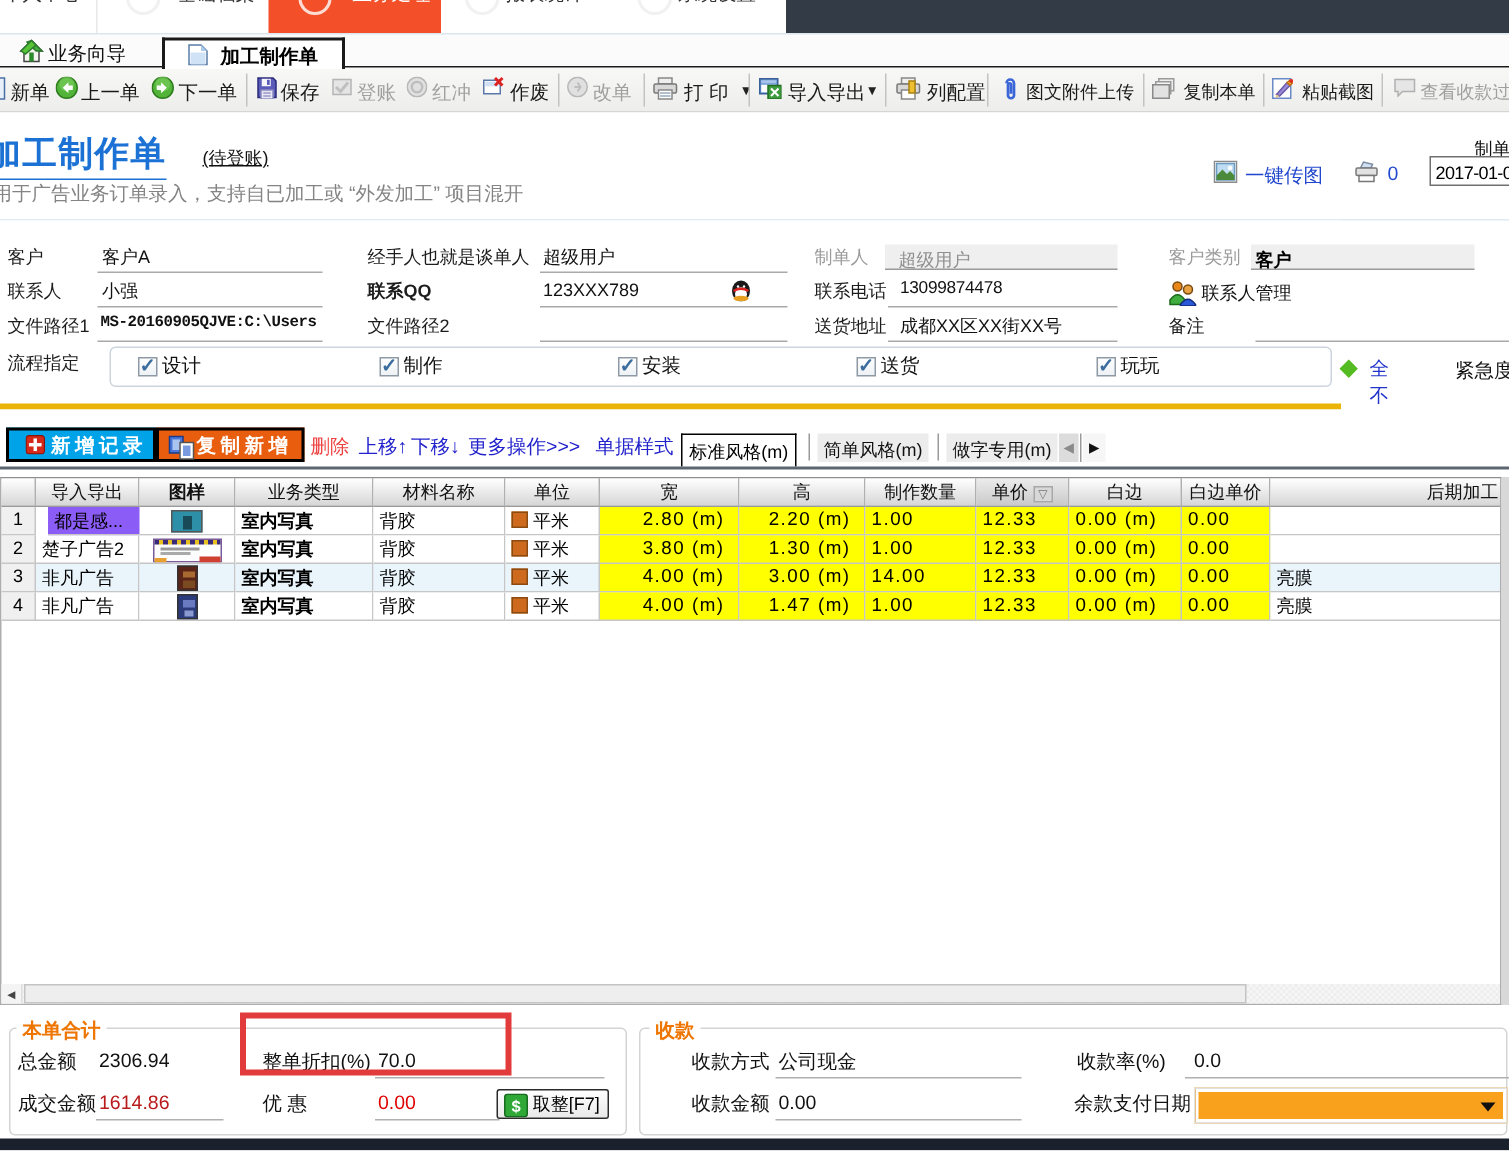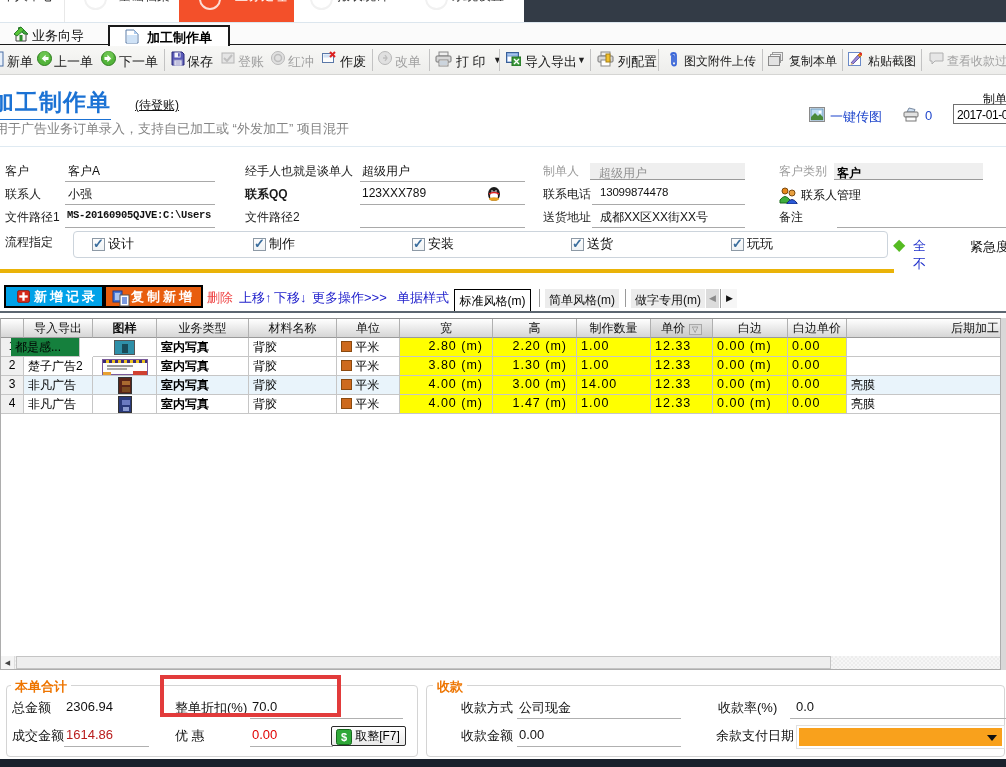--- a/index.html
+++ b/index.html
@@ -370,21 +370,21 @@
   <div class="hcell" style="left:576px; width:74px;">制作数量</div>
   <div class="hcell" style="left:650px; width:62px; background:linear-gradient(#ececec,#c9c9c9);">单价 <span style="display:inline-block;background:#d8d8d8;border:1px solid #a8a8a8;font-size:8px;color:#777;width:13px;">▽</span></div>
   <div class="hcell" style="left:712px; width:75px;">白边</div>
   <div class="hcell" style="left:787px; width:59px;">白边单价</div>
   <div class="hcell" style="left:846px; width:153px; border-right:none;">
         <span style="position:absolute;left:104px; white-space:nowrap;">后期加工</span>
       </div>
 
   <div class="row" style="top:19px;" id="r1">
         <div class="cell rnum" style="left:0px;width:23px;">1</div>
-        <div class="cell " style="left:10px;width:69px;background:#15803d">都是感...</div>
+        <div class="cell " style="left:31px;width:69px;background:#8b5cf6">都是感...</div>
         <div class="cell " style="left:92px;width:64px;background:#fff">
           <div style="position:absolute;left:21px;top:2px;width:21px;height:15px;background:#2e8fa8;border:1px solid #555;">
             <div style="position:absolute;left:7px;top:3px;width:6px;height:9px;background:#184a58;"></div>
           </div>
         </div>
         <div class="cell " style="left:156px;width:92px;background:#fff;font-weight:bold">室内写真</div>
         <div class="cell " style="left:248px;width:88px;background:#fff">背胶</div>
         <div class="cell " style="left:336px;width:63px;background:#fff"><span style="display:inline-block;width:11px;height:11px;background:#cd6a1e;border:1px solid #8a4a10;vertical-align:-1px;"></span> 平米</div>
         <div class="cell yellow right num" style="left:399px;width:93px;">2.80 (m)</div>
         <div class="cell yellow right num" style="left:492px;width:84px;">2.20 (m)</div>

